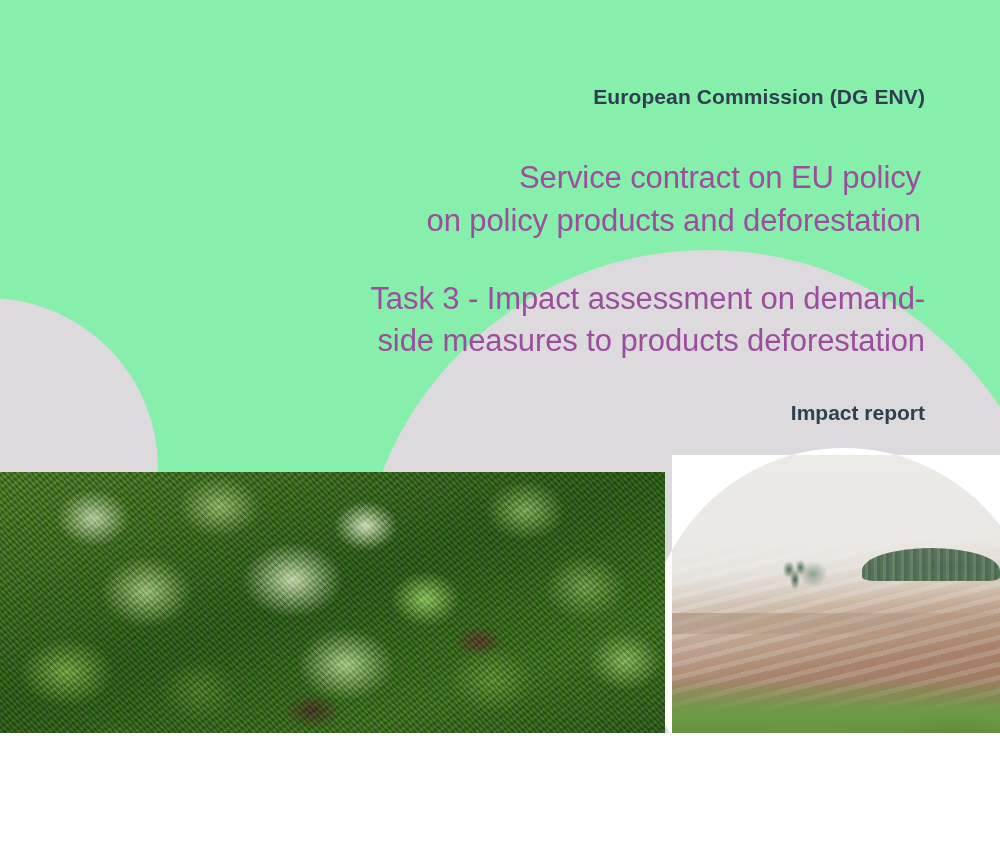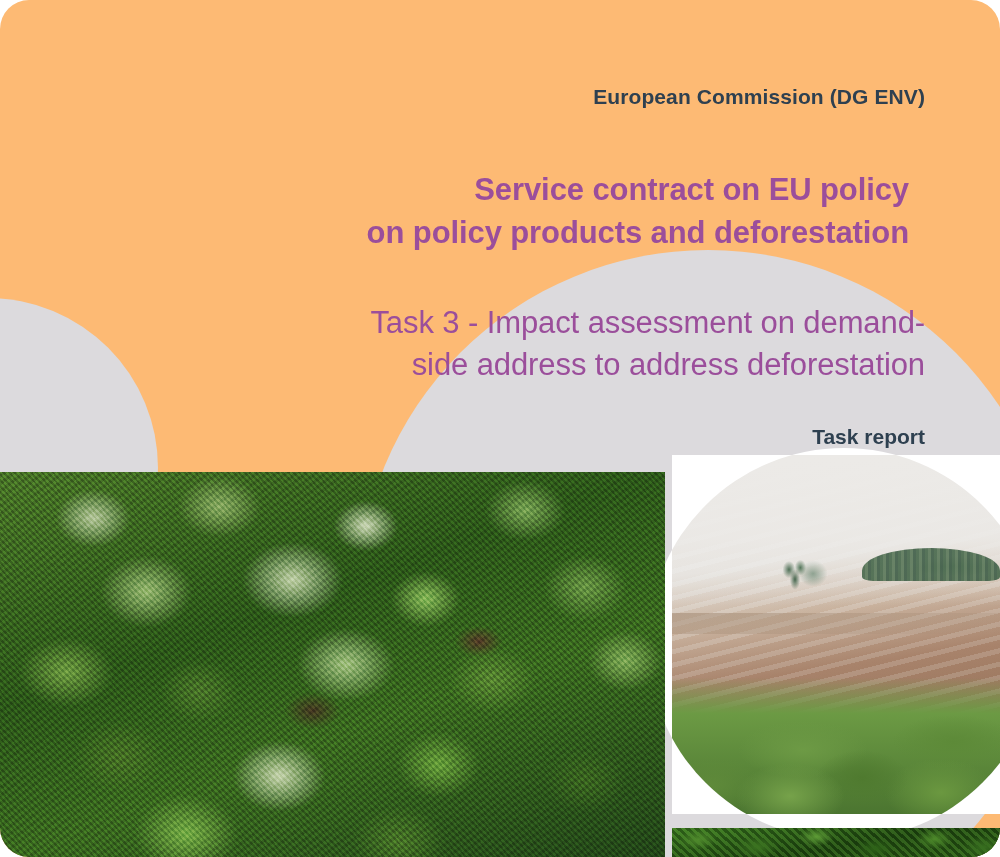--- a/index.html
+++ b/index.html
@@ -2,21 +2,21 @@
 <html><head>
 <meta charset="utf-8">
 <style>
   html,body{margin:0;padding:0;}
   body{
     width:1000px;height:857px;
     background:#ffffff;
     font-family:"Liberation Sans", sans-serif;
     overflow:hidden;
   }
-  .page{position:relative;width:1000px;height:857px;overflow:hidden;background:#fdba74;border-radius:29px;}
+  .page{position:relative;width:1000px;height:733px;overflow:hidden;background:#86efac;}
 
   
   .deco-layer{position:absolute;inset:0;overflow:hidden;pointer-events:none;}
   .circle-small{
     position:absolute;
     left:-182px;top:298px;
     width:340px;height:340px;
     border-radius:50%;
     background:#dcdadd;
   }
@@ -46,24 +46,24 @@
   .org-line{
     margin:0;
     padding-top:84px;
     font-size:21px;
     font-weight:bold;
     color:#2e4050;
     letter-spacing:.1px;
     line-height:1.2;
   }
   .title-main{
-    margin:16px;
+    margin:4px;
     padding-top:44px;
     font-size:31px;
-    font-weight:bold;
+    font-weight:normal;
     color:#9b4e9b;
     line-height:1.38;
     letter-spacing:-.1px;
   }
   .title-sub{
     margin:0;
     padding-top:31px;
     font-size:31px;
     font-weight:normal;
     color:#9b4e9b;
@@ -214,17 +214,17 @@
     <div class="ridge-trees"></div>
     <div class="lone-tree"></div>
     <div class="clip-circle-mask"></div>
   </div>
 
   <div class="photo photo-canopy"></div>
 
   <div class="text-block">
     <p class="org-line">European Commission (DG ENV)</p>
     <p class="title-main"><span>Service contract on EU policy</span><br><span>on policy products and deforestation</span></p>
-    <p class="title-sub"><span>Task 3 - Impact assessment on demand-</span><br><span>side address to address deforestation</span></p>
-    <p class="report-type">Task report</p>
+    <p class="title-sub"><span>Task 3 - Impact assessment on demand-</span><br><span>side measures to products deforestation</span></p>
+    <p class="report-type">Impact report</p>
   </div>
 
 </div>
 
 </body></html>

